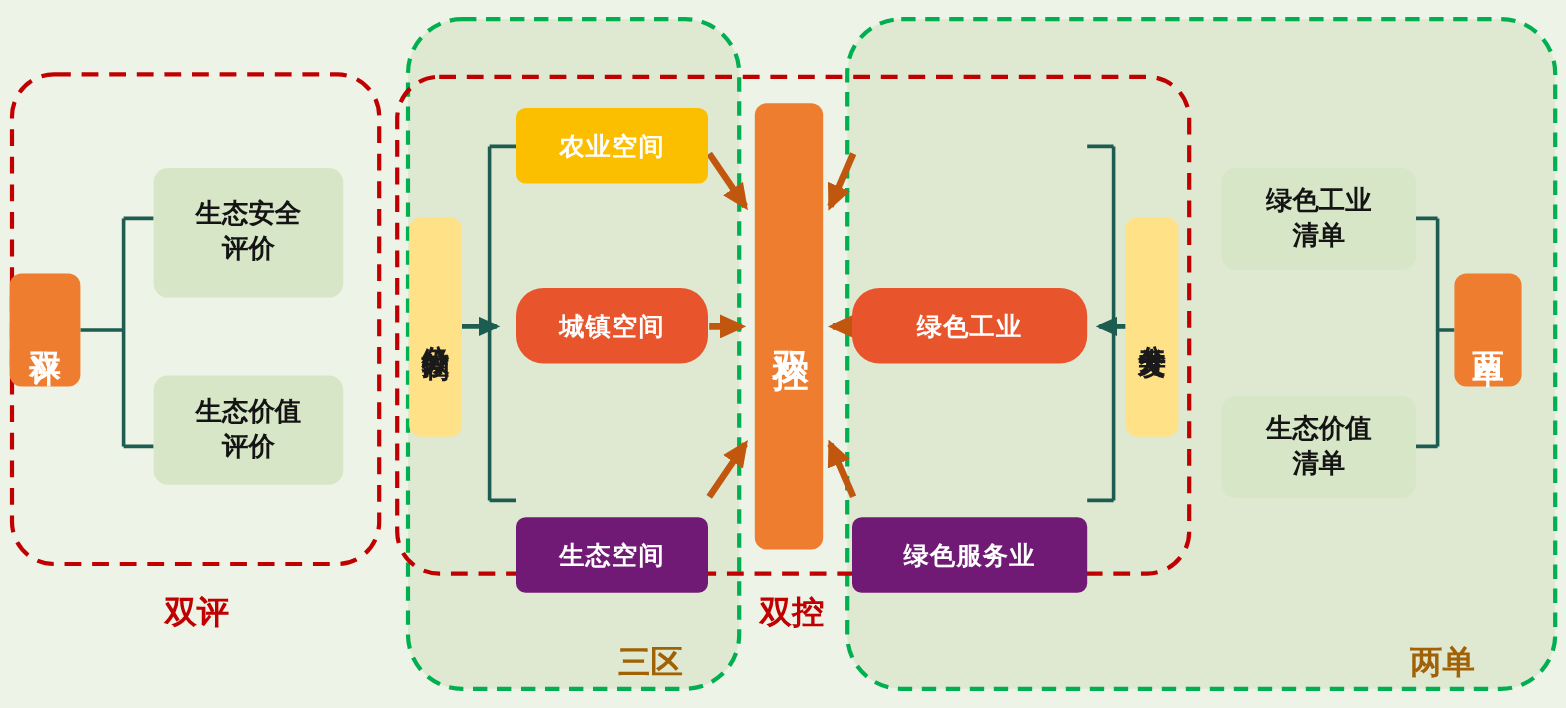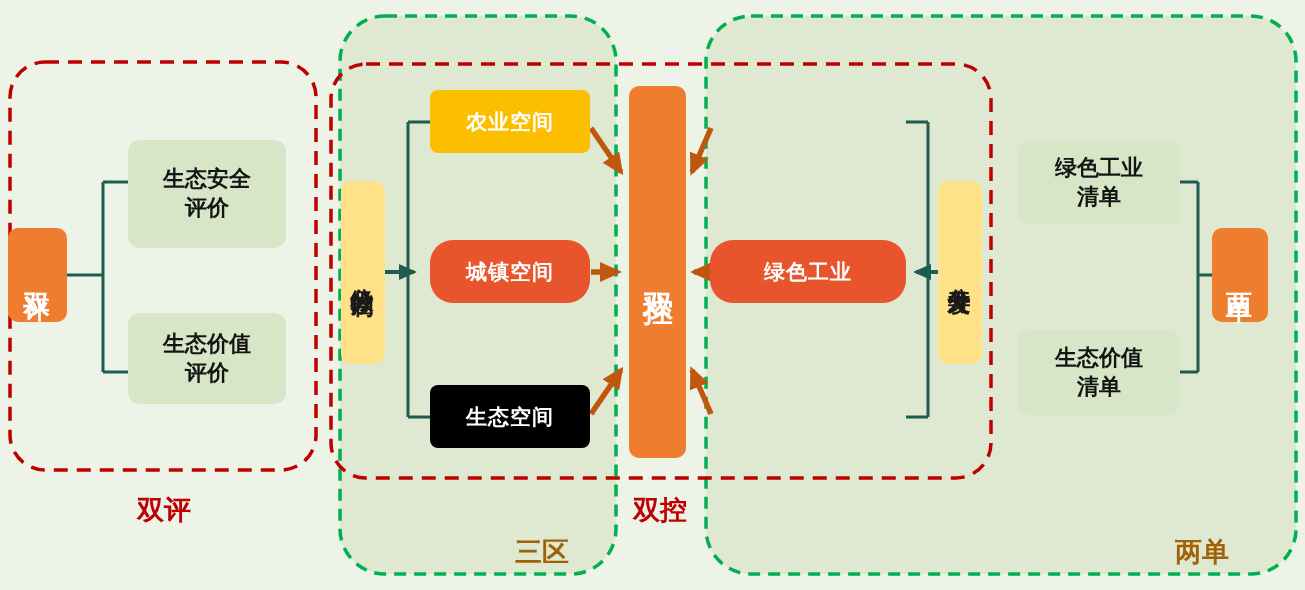--- a/index.html
+++ b/index.html
@@ -16,21 +16,21 @@
     border-radius:12px; background:#d6e6c6; color:#141414; font-size:22px;
     line-height:1.3; white-space:pre-line;
   }
   .vbox {
     writing-mode:vertical-rl; text-orientation:upright; border-radius:10px;
     letter-spacing:3px;
   }
   .orange   { background:#ee7d2f; color:#ffffff; }
   .amber    { background:#fcbf00; }
   .redorange{ background:#e8542c;border-radius:23px; }
-  .green    { background:#000000; }
+  .green    { background:#701a75;margin-top:46px; }
   .lyellow  { background:#ffe188; color:#1a1a1a; }
   .big  { font-size:30px; }
   .mid  { font-size:26px; }
   .ctrl { font-size:23px; letter-spacing:2px; }
   .caption {
     position:absolute; z-index:2; font-weight:bold; font-size:27px;
     transform:translateX(-50%); white-space:nowrap;
   }
   .cap-red   { color:#c00000; }
   .cap-green { color:#a16207;margin-left:47px; }
@@ -82,20 +82,21 @@
 评价</div>
 
   <div class="node vbox lyellow ctrl" style="left:341px;top:181px;width:44px;height:183px">分级控制</div>
   <div class="node hbox amber" style="left:430px;top:90px;width:160px;height:63px">农业空间</div>
   <div class="node hbox redorange" style="left:430px;top:240px;width:160px;height:63px">城镇空间</div>
   <div class="node hbox green" style="left:430px;top:385px;width:160px;height:63px">生态空间</div>
 
   <div class="node vbox orange big" style="left:629px;top:86px;width:57px;height:372px">双控</div>
 
   <div class="node hbox redorange" style="left:710px;top:240px;width:196px;height:63px">绿色工业</div>
+  <div class="node hbox green" style="left:710px;top:385px;width:196px;height:63px">绿色服务业</div>
   <div class="node vbox lyellow ctrl" style="left:938px;top:181px;width:44px;height:183px">分类开发</div>
   <div class="node soft" style="left:1018px;top:140px;width:162px;height:85px">绿色工业
 清单</div>
   <div class="node soft" style="left:1018px;top:330px;width:162px;height:85px">生态价值
 清单</div>
   <div class="node vbox orange mid" style="left:1212px;top:228px;width:56px;height:94px">两单</div>
 
   <div class="caption cap-red" style="left:164px;top:492px">双评</div>
   <div class="caption cap-red" style="left:660px;top:492px">双控</div>
   <div class="caption cap-green" style="left:495px;top:534px">三区</div>

